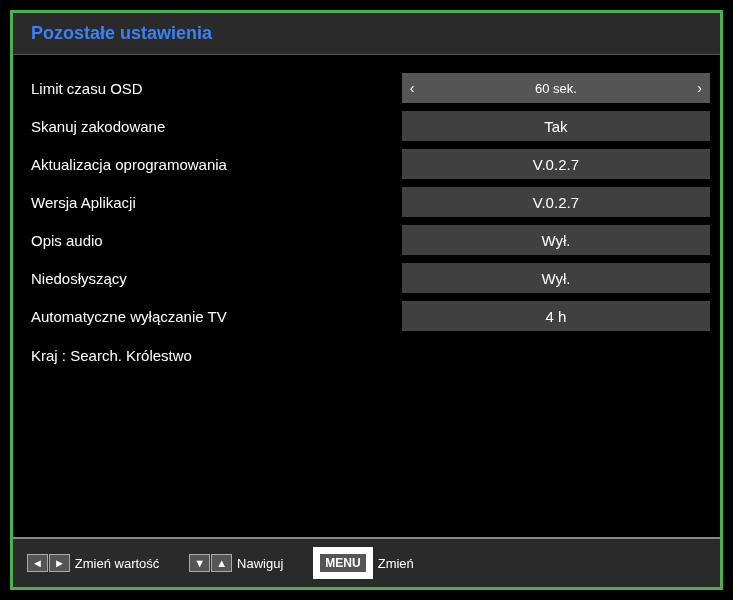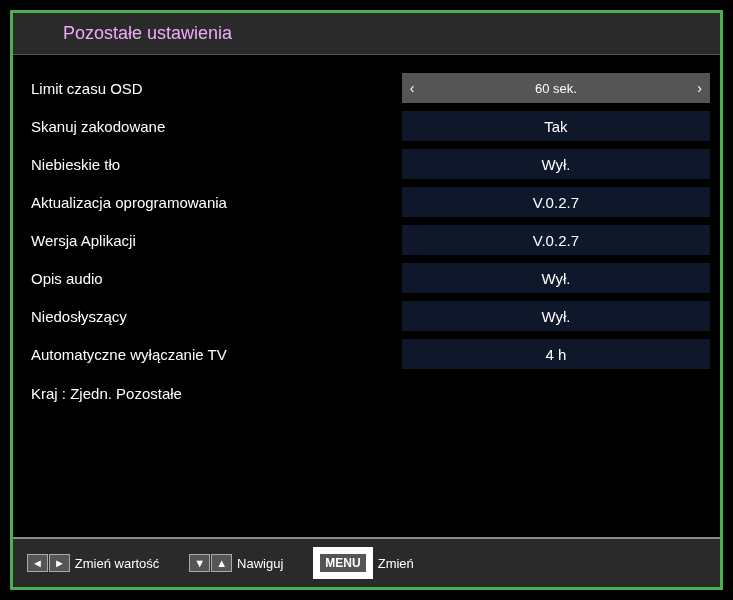--- a/index.html
+++ b/index.html
@@ -25,24 +25,23 @@
       position: relative;
     }
 
     .title-bar {
       background: #2a2a2a;
       border-bottom: 1px solid #555;
       padding: 10px 18px;
     }
 
     .title-bar span {
-      color: #f0abfc;
+      color: #3b82f6;
       font-size: 18px;
-      font-weight: normal;
-      margin-left: 32px;
+      font-weight: bold;
     }
 
     .content {
       flex: 1;
       padding: 14px 0 0 0;
       display: flex;
       flex-direction: column;
     }
 
     .settings-table {
@@ -63,21 +62,21 @@
       vertical-align: middle;
     }
 
     .settings-table td.value {
       width: 45%;
       vertical-align: middle;
       padding-right: 10px;
     }
 
     .value-box {
-      background: #0f172a;
+      background: #404040;
       color: #fff;
       font-size: 15px;
       text-align: center;
       padding: 5px 10px;
       display: flex;
       align-items: center;
       justify-content: center;
       height: 30px;
       min-width: 180px;
     }
@@ -175,26 +174,20 @@
               </div>
             </td>
           </tr>
           <tr>
             <td class="label">Skanuj zakodowane</td>
             <td class="value">
               <div class="value-box">Tak</div>
             </td>
           </tr>
           <tr>
-            <td class="label">Niebieskie tło</td>
-            <td class="value">
-              <div class="value-box">Wył.</div>
-            </td>
-          </tr>
-          <tr>
             <td class="label">Aktualizacja oprogramowania</td>
             <td class="value">
               <div class="value-box">V.0.2.7</div>
             </td>
           </tr>
           <tr>
             <td class="label">Wersja Aplikacji</td>
             <td class="value">
               <div class="value-box">V.0.2.7</div>
             </td>
@@ -216,21 +209,21 @@
             <td class="value">
               <div class="value-box">4 h</div>
             </td>
           </tr>
         </tbody>
     </table>
 
     <div class="footer-info">
       <span>Kraj</span>
       <span> : </span>
-      <span>Zjedn. Pozostałe</span>
+      <span>Search. Królestwo</span>
     </div>
   </div>
 
   <div class="bottom-bar">
     <div class="bottom-hint">
       <div class="nav-arrows">
         <span class="nav-arrow">◄</span>
         <span class="nav-arrow">►</span>
       </div>
       <span>Zmień wartość</span>

